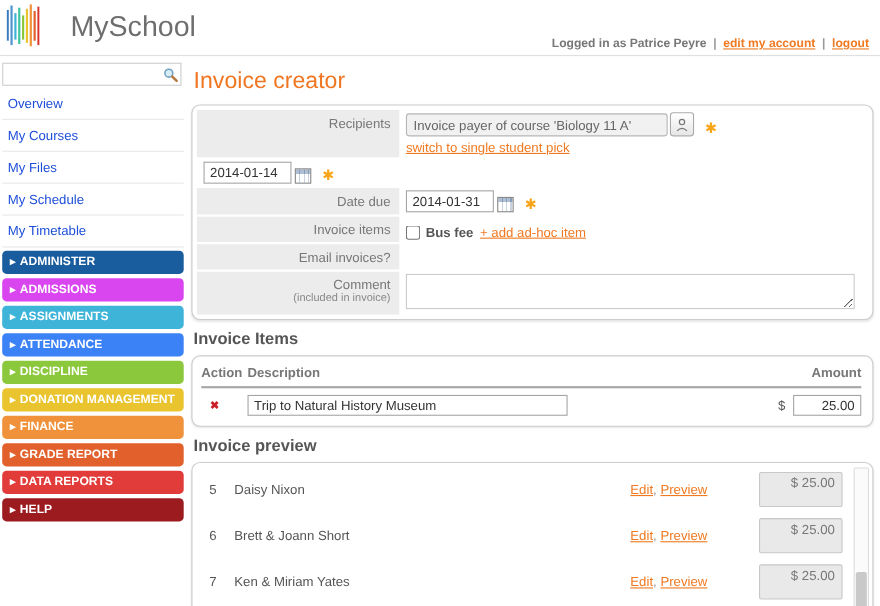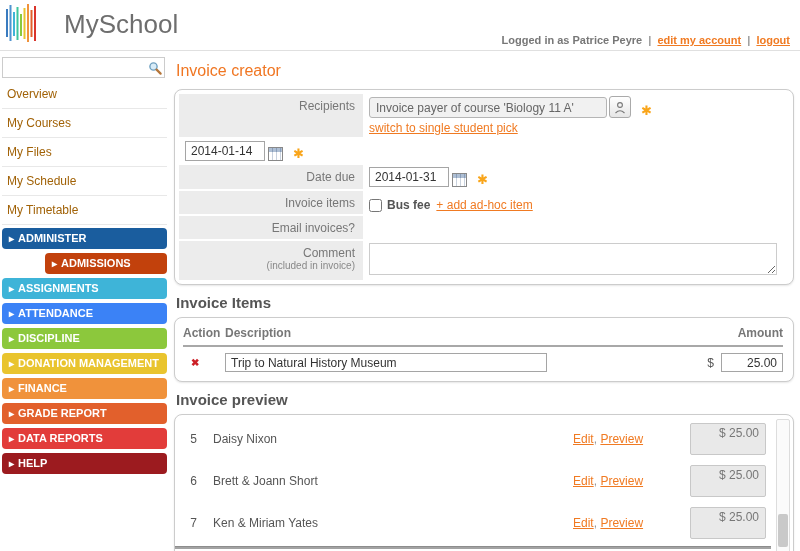--- a/index.html
+++ b/index.html
@@ -17,30 +17,30 @@
   
   .page { display: flex; }
   .sidebar { width: 169px; flex: 0 0 169px; padding: 6px 2px 0 2px; }
   .content { flex: 1; padding: 6px 6px 0 5px; }
 
   
   .search-box { position: relative; margin-bottom: 2px; }
   .search-box input { width: 163px; height: 21px; border: 1px solid #ccc; padding: 0 22px 0 5px;
     font-size: 12px; color: #555; outline: none; }
   .search-icon { position: absolute; right: 5px; top: 4px; width: 14px; height: 14px; cursor: pointer; }
-  .nav-item { padding: 7px 0 7px 5px; font-size: 12px; color: #a16207;
+  .nav-item { padding: 7px 0 7px 5px; font-size: 12px; color: #1d4ed8;
     border-bottom: 1px solid #e8e8e8; cursor: pointer; }
   .side-sections { margin-top: 3px; }
   .side-section { height: 21px; line-height: 21px; border-radius: 4px; margin-bottom: 4px;
     color: #fff; font-weight: bold; font-size: 11px; padding-left: 7px; cursor: pointer;
     white-space: nowrap; overflow: hidden; }
   .side-section .arrow { font-size: 10px; margin-right: 4px; }
 
   
-  .page-title { color: #f07622; font-size: 16px; font-weight: normal; margin: 5px 0 9px 2px; }
+  .page-title { color: #f07622; font-size: 21px; font-weight: normal; margin: 5px 0 9px 2px; }
   .panel { border: 1px solid #ccc; border-radius: 8px; background: #fff;
     box-shadow: 0 1px 2px rgba(0,0,0,0.10); }
 
   
   .form-panel { padding: 4px; margin-bottom: 9px; }
   .form-row { display: flex; margin-bottom: 2px; }
   .form-label { width: 184px; flex: 0 0 184px; background: #ececec; color: #777; font-size: 12px;
     text-align: right; padding: 5px 8px 4px 0; }
   .form-label .sub { font-size: 10px; color: #888; }
   .form-field { flex: 1; padding: 2px 6px; font-size: 12px; color: #444; }
@@ -70,21 +70,21 @@
   
   .items-panel { padding: 2px 10px 9px 8px; margin-bottom: 9px; }
   .items-header { display: flex; font-size: 12px; font-weight: bold; color: #777;
     border-bottom: 2px solid #a8a8a8; padding: 6px 0 5px; }
   .col-action { width: 42px; flex: 0 0 42px; }
   .col-desc { flex: 1; }
   .col-amount { text-align: right; }
   .items-row { display: flex; align-items: center; padding-top: 6px; }
   .delete-x { width: 42px; flex: 0 0 42px; color: #cc2027; font-size: 10px; font-weight: bold;
     padding-left: 8px; cursor: pointer; }
-  .desc-input { width: 322px; height: 19px; border: 1px solid #a5a5a5; font-size: 12px;
+  .desc-input { width: 291px; height: 19px; border: 1px solid #a5a5a5; font-size: 12px;
     color: #333; padding: 0 5px; }
   .amount-group { margin-left: auto; display: flex; align-items: center; }
   .currency { font-size: 12px; color: #555; margin-right: 7px; }
   .amount-input { width: 62px; height: 19px; border: 1px solid #a5a5a5; font-size: 12px;
     color: #333; padding: 0 5px; text-align: right; }
 
   
   .preview-panel { position: relative; padding: 3px 0 4px; margin-bottom: 9px; }
   .preview-row { display: flex; align-items: center; padding: 5px 0; font-size: 12px; color: #555; }
   .pr-num { width: 38px; flex: 0 0 38px; text-align: right; padding-right: 16px; }
@@ -142,21 +142,21 @@
     </div>
 
     <div class="nav-item">Overview</div>
     <div class="nav-item">My Courses</div>
     <div class="nav-item">My Files</div>
     <div class="nav-item">My Schedule</div>
     <div class="nav-item">My Timetable</div>
 
     <div class="side-sections">
       <div class="side-section" style="background-color: rgb(26, 93, 158);"><span class="arrow">▸</span><span>ADMINISTER</span></div>
-      <div class="side-section" style="background-color: #c2410c; margin-left: 43px;"><span class="arrow">▸</span><span>ADMISSIONS</span></div>
+      <div class="side-section" style="background-color: #d946ef;"><span class="arrow">▸</span><span>ADMISSIONS</span></div>
       <div class="side-section" style="background-color: rgb(62, 180, 216);"><span class="arrow">▸</span><span>ASSIGNMENTS</span></div>
       <div class="side-section" style="background-color: #3b82f6;"><span class="arrow">▸</span><span>ATTENDANCE</span></div>
       <div class="side-section" style="background-color: rgb(140, 200, 60);"><span class="arrow">▸</span><span>DISCIPLINE</span></div>
       <div class="side-section" style="background-color: rgb(233, 196, 46);"><span class="arrow">▸</span><span>DONATION MANAGEMENT</span></div>
       <div class="side-section" style="background-color: rgb(240, 146, 59);"><span class="arrow">▸</span><span>FINANCE</span></div>
       <div class="side-section" style="background-color: rgb(226, 96, 44);"><span class="arrow">▸</span><span>GRADE REPORT</span></div>
       <div class="side-section" style="background-color: rgb(226, 60, 58);"><span class="arrow">▸</span><span>DATA REPORTS</span></div>
       <div class="side-section" style="background-color: rgb(156, 27, 31);"><span class="arrow">▸</span><span>HELP</span></div>
     </div>
   </div>

